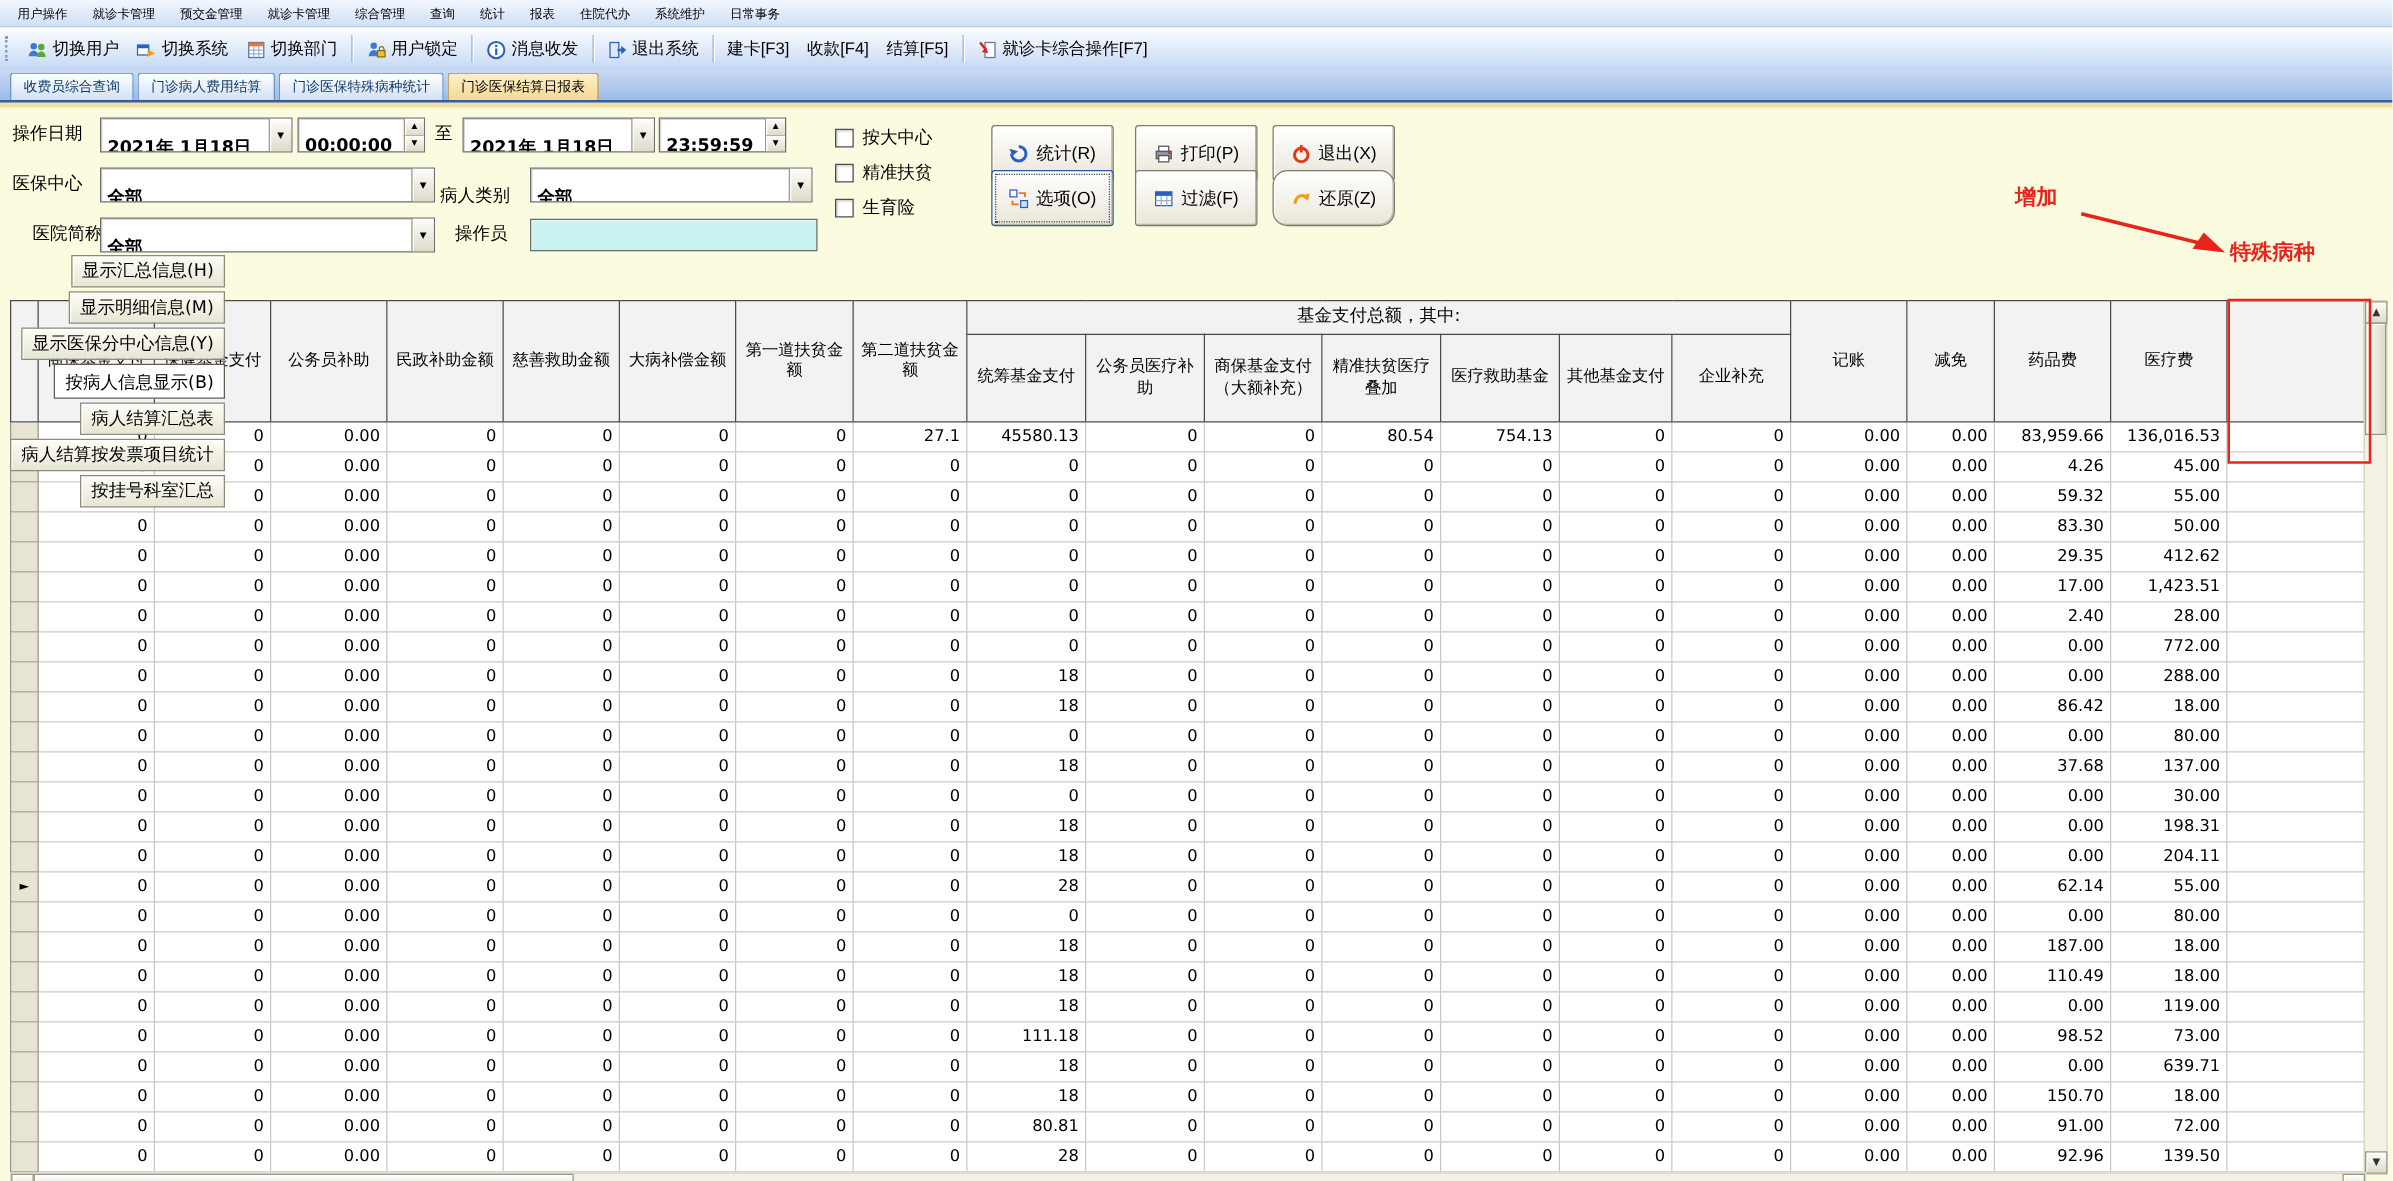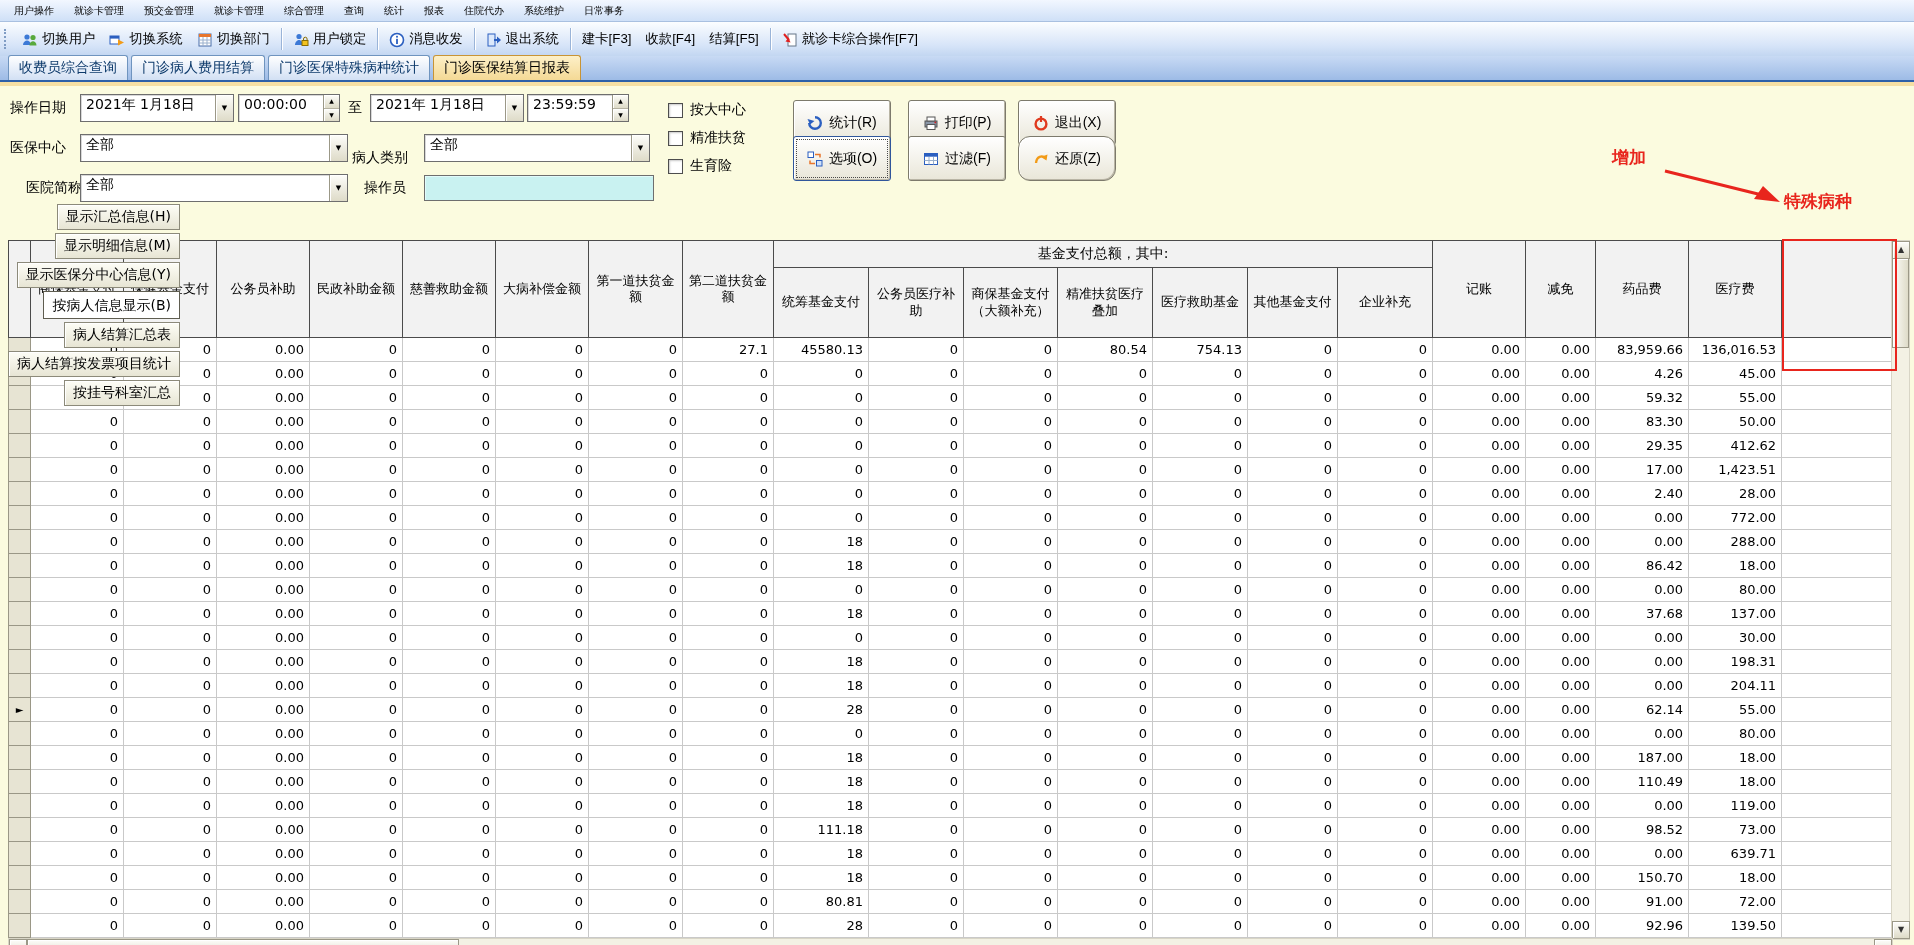--- a/index.html
+++ b/index.html
@@ -20,32 +20,32 @@
     background:linear-gradient(#fbfdff,#d6e4f8 70%,#c2d6f1);
     border-bottom:1px solid #98b5dd;display:flex;align-items:center;font-size:13px;}
   .tb-grip{width:3px;height:20px;border-left:2px dotted #7f9cc4;margin:0 6px 0 4px;}
   .tb-btn{display:flex;align-items:flex-end;gap:4px;padding:4px 6px;white-space:nowrap;
     border:1px solid transparent;border-radius:2px;background:transparent;cursor:default;}
   .tb-sep{width:1px;height:22px;background:#9ab4d8;box-shadow:1px 0 0 #ffffff;margin:0 4px;}
   .tb-ico{display:inline-flex;width:16px;height:16px;}
   
   .tabstrip{position:absolute;top:56px;left:0;right:0;height:24px;
     background:linear-gradient(#c8daf4,#9dbbe6);display:flex;align-items:flex-end;padding-left:8px;}
-  .tab{padding:3px 10px;margin-right:3px;font-size:14px;white-space:nowrap;
+  .tab{padding:3px 10px;margin-right:3px;font-size:11px;white-space:nowrap;
     background:linear-gradient(#ffffff,#d2e0f4);border:1px solid #6f94bf;border-bottom:none;
     border-radius:3px 3px 0 0;color:#0d3a6b;cursor:default;margin-top:18px;}
   .tab.active{background:linear-gradient(#fdf0c8,#f4d995);border-color:#c89435;color:#000;}
   .tab-underline{position:absolute;top:80px;left:0;right:0;height:6px;
     background:#f5dfa3;border-top:2px solid #2c5fa8;}
   
   .filter-panel{position:absolute;top:86px;left:0;right:0;height:146px;background:#fbfbdf;}
   .flabel{position:absolute;font-size:14px;line-height:26px;white-space:nowrap;}
   .combo{position:absolute;height:26px;background:#fff;border:1px solid #6e6e6e;
     box-shadow:inset 1px 1px 0 #d8d8d8;display:flex;align-items:stretch;font-size:14px;}
-  .combo .val{flex:1;padding:1px 5px 0;white-space:nowrap;overflow:hidden;}
+  .combo .val{flex:1;padding:14px 5px 0;white-space:nowrap;overflow:hidden;font-weight:bold;}
   .combo .drop{width:17px;background:linear-gradient(#fdfdfa,#dedbc8);
     border-left:1px solid #9b9887;box-shadow:inset 1px 1px 0 #fff;
     display:flex;align-items:center;justify-content:center;font-size:7px;cursor:default;}
   .spinner{width:15px;display:flex;flex-direction:column;border-left:1px solid #9b9887;}
   .spinner span{flex:1;background:linear-gradient(#fdfdfa,#dedbc8);font-size:6px;line-height:11px;
     text-align:center;box-shadow:inset 1px 1px 0 #fff;border-bottom:1px solid #b5b2a1;cursor:default;}
   .spinner span:last-child{border-bottom:none;}
   .op-input{position:absolute;height:24px;width:220px;background:#c9f2f1;
     border:1px solid #6e6e6e;box-shadow:inset 1px 1px 0 #e2fbfa;font-size:14px;padding:0 4px;}
   .chk-row{display:flex;align-items:center;gap:7px;font-size:14px;height:28px;white-space:nowrap;}

